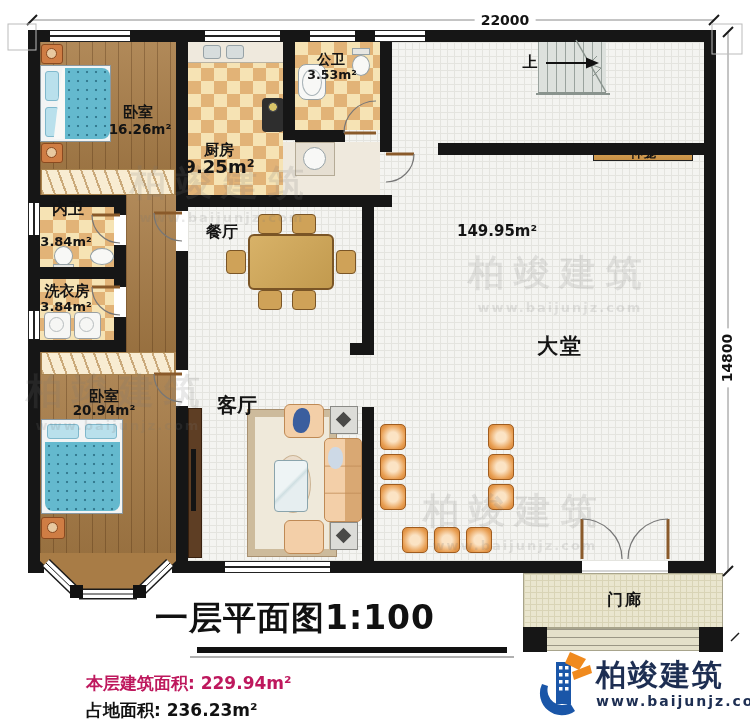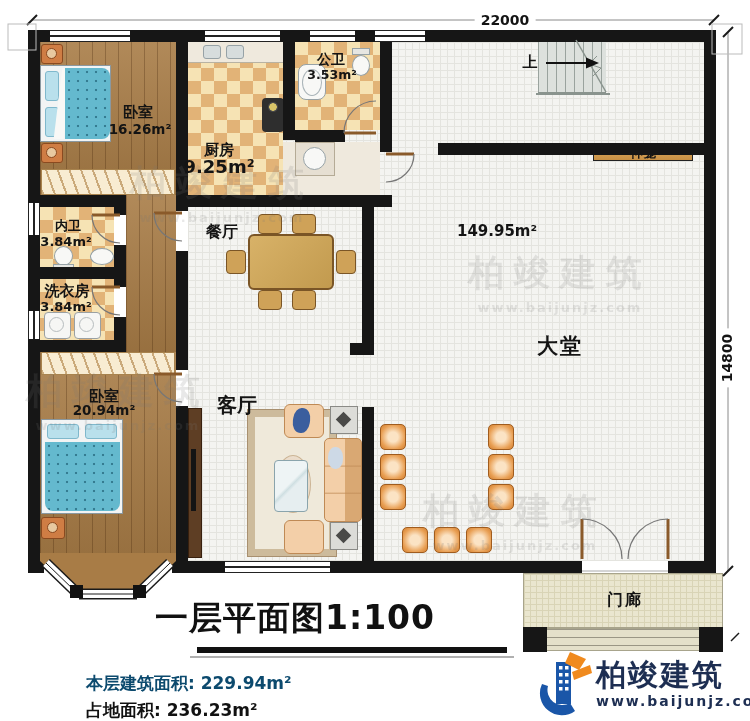--- a/index.html
+++ b/index.html
@@ -252,38 +252,38 @@
 
   <div class="lbl" style="left:505px;top:20px;font-size:14px;background:#fff;padding:0 6px">22000</div>
   <div class="lbl" style="left:727px;top:358px;font-size:14px;background:#fff;padding:0 5px;transform:translate(-50%,-50%) rotate(-90deg)">14800</div>
 
   <div class="lbl" style="left:138px;top:112px;font-size:15px">卧室</div>
   <div class="lbl" style="left:140px;top:130px;font-size:13.5px">16.26m²</div>
   <div class="lbl" style="left:219px;top:150px;font-size:15px">厨房</div>
   <div class="lbl" style="left:219px;top:167px;font-size:18px">9.25m²</div>
   <div class="lbl" style="left:331px;top:59px;font-size:14px">公卫</div>
   <div class="lbl" style="left:332px;top:75px;font-size:12.5px">3.53m²</div>
-  <div class="lbl" style="left:68px;top:225px;font-size:13px">内卫</div>
+  <div class="lbl" style="left:68px;top:209px;font-size:16px">内卫</div>
   <div class="lbl" style="left:66px;top:241px;font-size:13px">3.84m²</div>
   <div class="lbl" style="left:67px;top:291px;font-size:15px">洗衣房</div>
   <div class="lbl" style="left:66px;top:306px;font-size:13px">3.84m²</div>
   <div class="lbl" style="left:104px;top:396px;font-size:15px">卧室</div>
   <div class="lbl" style="left:104px;top:411px;font-size:13.5px">20.94m²</div>
   <div class="lbl" style="left:222px;top:232px;font-size:16px">餐厅</div>
   <div class="lbl" style="left:237px;top:405px;font-size:20px">客厅</div>
   <div class="lbl" style="left:497px;top:231px;font-size:15px">149.95m²</div>
   <div class="lbl" style="left:560px;top:346px;font-size:21px;letter-spacing:2px">大堂</div>
   <div class="lbl" style="left:530px;top:62px;font-size:15px">上</div>
   <div class="lbl" style="left:625px;top:600px;font-size:16px;letter-spacing:2px">门廊</div>
 
   <div style="position:absolute;left:155px;top:596px;width:380px;text-align:left;font-size:33px;font-weight:bold;color:#111;letter-spacing:1px;z-index:30">一层平面图1:100</div>
   <div style="position:absolute;left:197px;top:647px;width:310px;height:6px;background:#111;z-index:30"></div>
   <div style="position:absolute;left:190px;top:656px;width:324px;height:2px;background:#b0b0b0;z-index:30"></div>
 
-  <div style="position:absolute;left:86px;top:672px;display:flex;gap:26px;font-size:17px;font-weight:bold;color:#0c4a6e;z-index:30">
+  <div style="position:absolute;left:86px;top:672px;display:flex;gap:26px;font-size:17px;font-weight:bold;color:#be185d;z-index:30">
     <span>本层建筑面积: 229.94m²</span>
   </div>
   <div style="position:absolute;left:86px;top:699px;display:flex;gap:14px;font-size:17px;font-weight:bold;color:#111;z-index:30">
     <span>占地面积: 236.23m²</span>
   </div>
 
   <svg style="position:absolute;left:534px;top:650px;z-index:30" width="58" height="66" viewBox="0 0 58 66">
     <path d="M8 34 A22 22 0 0 0 41 61 L36 53 A15 15 0 0 1 14 36 Z" fill="#1a56a8"></path>
     <rect x="22" y="12" width="15" height="42" fill="#1a56a8"></rect>
     <g fill="#ffffff">

